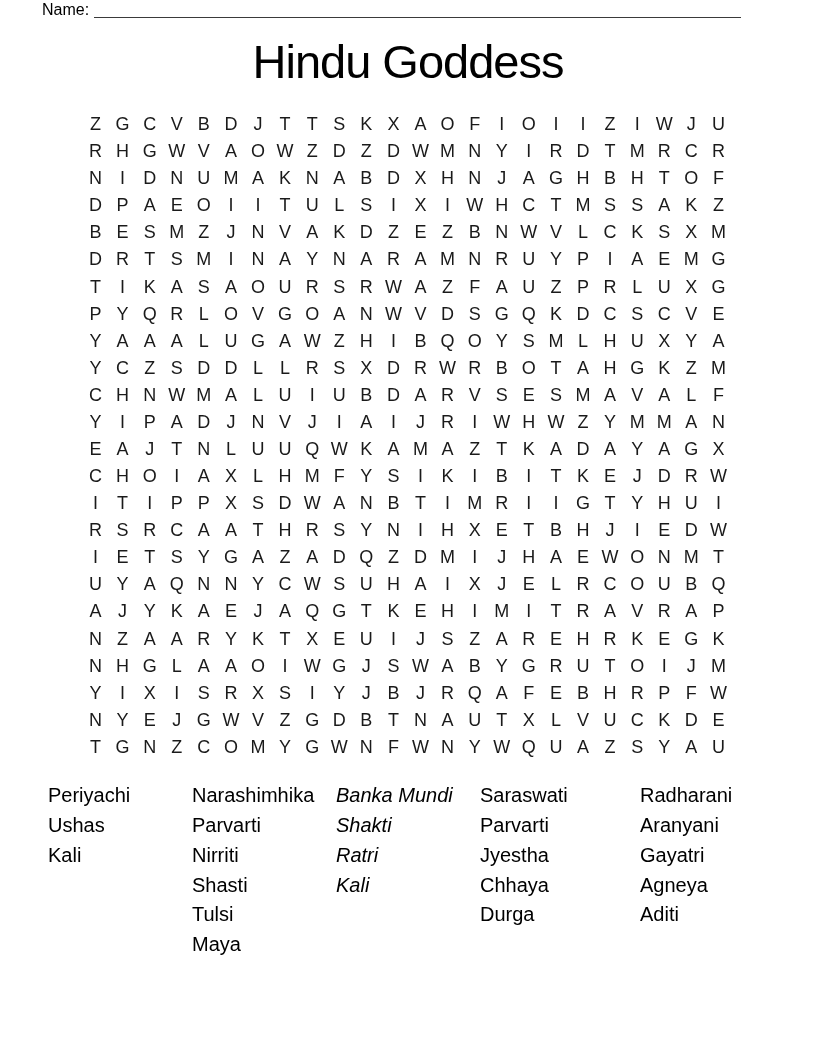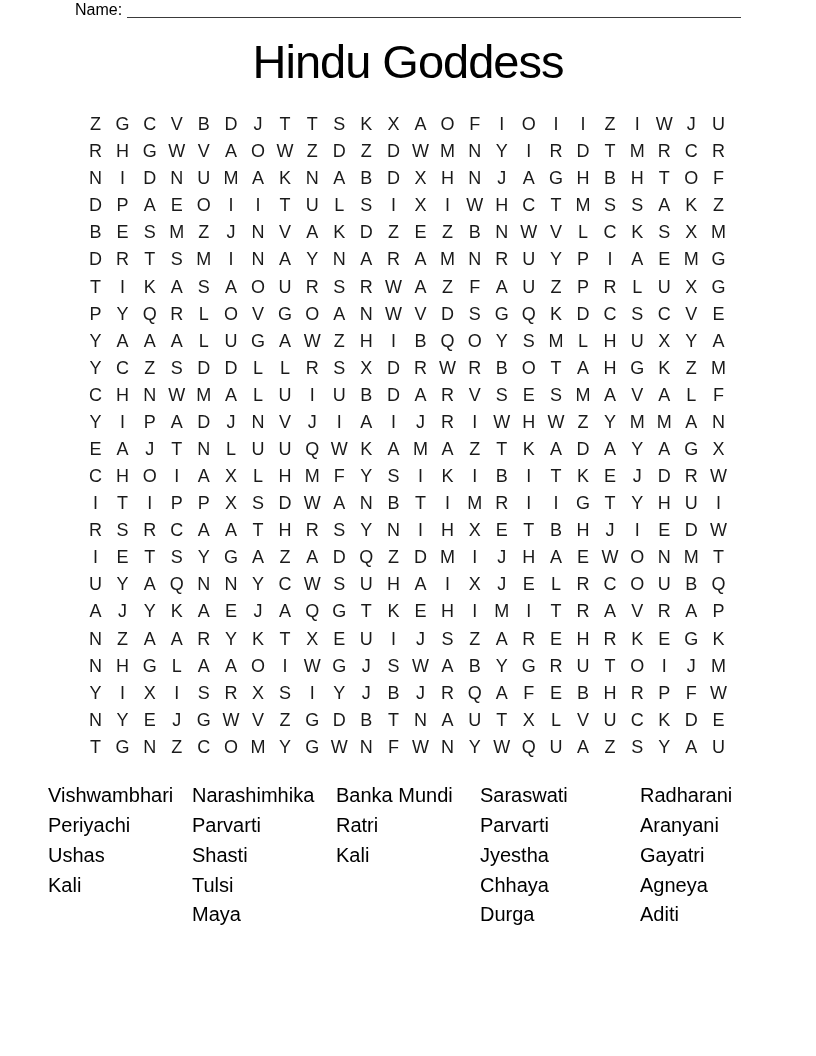--- a/index.html
+++ b/index.html
@@ -23,21 +23,20 @@
     top: 1px;
     width: 699px;
     display: flex;
     align-items: flex-end;
   }
   .name-label {
     font-size: 16px;
     line-height: 17px;
     color: #000000;
     white-space: nowrap;
-    margin-left: 33px;
   }
   .name-line {
     flex: 1;
     margin-left: 5px;
     height: 16px;
     border-bottom: 1.6px solid #3a3a3a;
   }
   .title {
     position: absolute;
     left: 0;
@@ -72,21 +71,21 @@
     left: 48px;
     top: 781px;
     width: 720px;
   }
   .word-col {
     position: absolute;
     top: 0;
   }
   .word-col:nth-child(1) { left: 0; }
   .word-col:nth-child(2) { left: 144px; }
-  .word-col:nth-child(3) { left: 288px; }
+  .word-col:nth-child(3) { left: 288px; font-style: italic; }
   .word-col:nth-child(4) { left: 432px; }
   .word-col:nth-child(5) { left: 592px; }
   .word-item {
     font-size: 20px;
     font-weight: 500;
     line-height: 29.85px;
     color: #000000;
     white-space: nowrap;
   }
 </style>
@@ -676,34 +675,35 @@
       <span class="cell">A</span>
       <span class="cell">Z</span>
       <span class="cell">S</span>
       <span class="cell">Y</span>
       <span class="cell">A</span>
       <span class="cell">U</span>
     </div>
 
   <div class="word-list" id="word-list">
       <div class="word-col">
-        <div class="word-item">Vishwambhari</div>
         <div class="word-item">Periyachi</div>
         <div class="word-item">Ushas</div>
         <div class="word-item">Kali</div>
       </div>
       <div class="word-col">
         <div class="word-item">Narashimhika</div>
         <div class="word-item">Parvarti</div>
+        <div class="word-item">Nirriti</div>
         <div class="word-item">Shasti</div>
         <div class="word-item">Tulsi</div>
         <div class="word-item">Maya</div>
       </div>
       <div class="word-col">
         <div class="word-item">Banka Mundi</div>
+        <div class="word-item">Shakti</div>
         <div class="word-item">Ratri</div>
         <div class="word-item">Kali</div>
       </div>
       <div class="word-col">
         <div class="word-item">Saraswati</div>
         <div class="word-item">Parvarti</div>
         <div class="word-item">Jyestha</div>
         <div class="word-item">Chhaya</div>
         <div class="word-item">Durga</div>
       </div>

